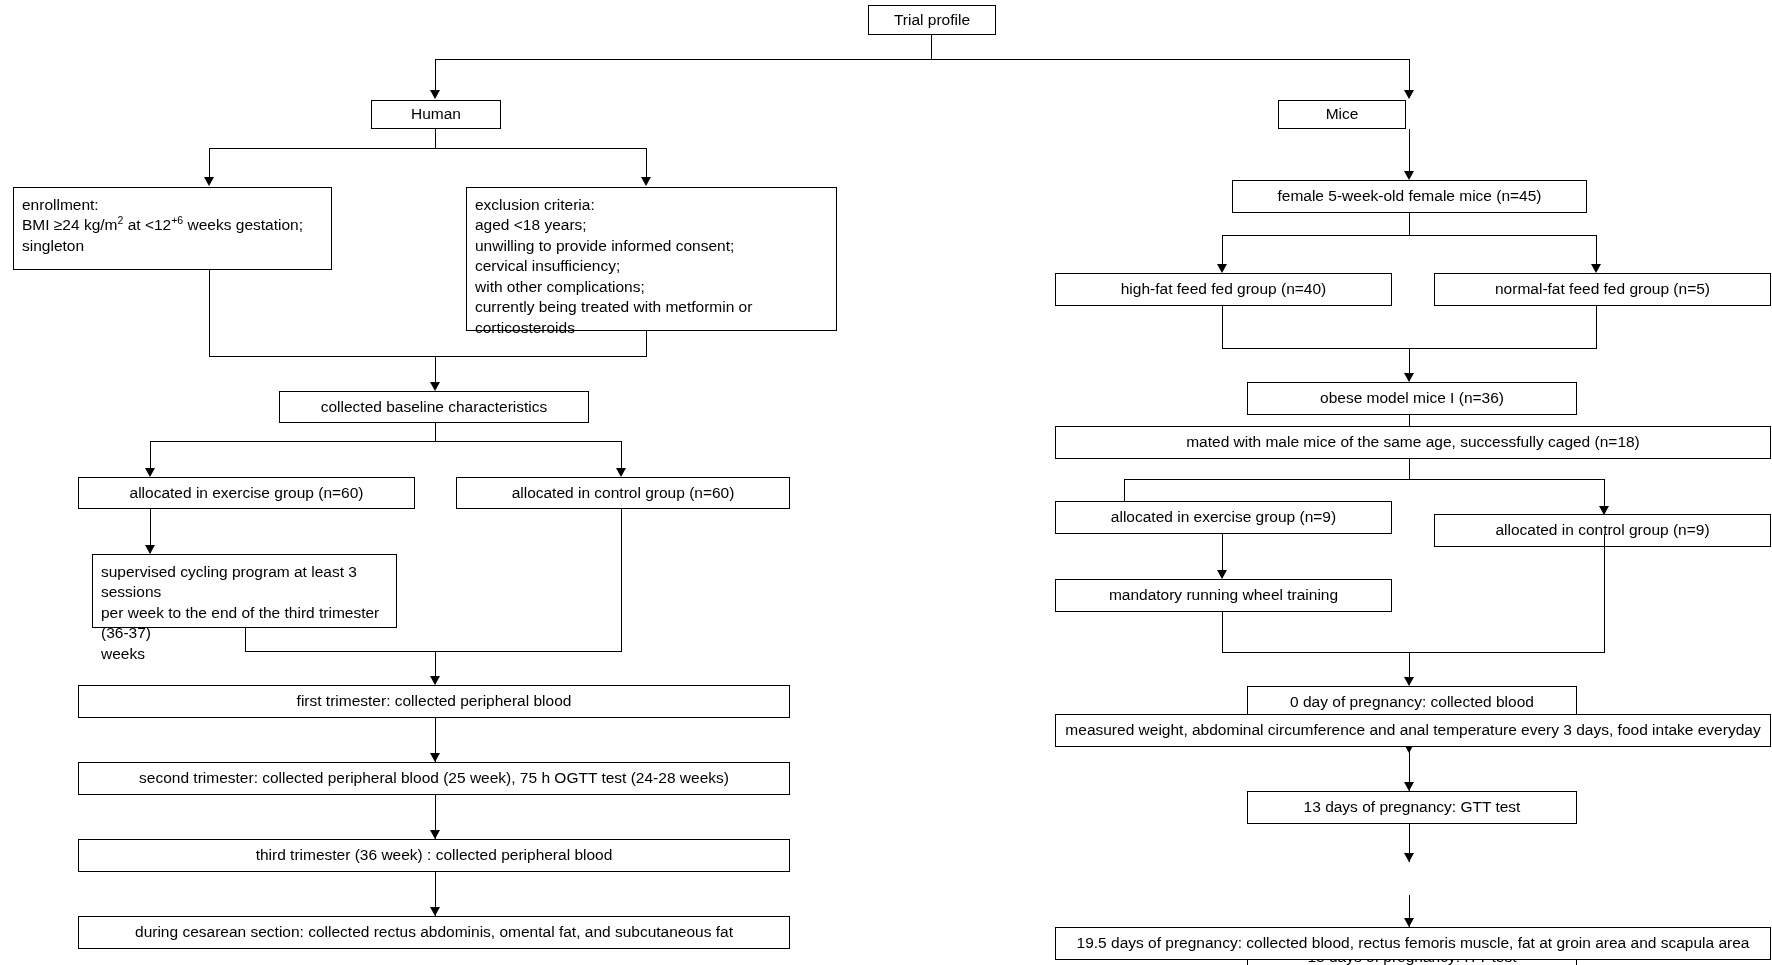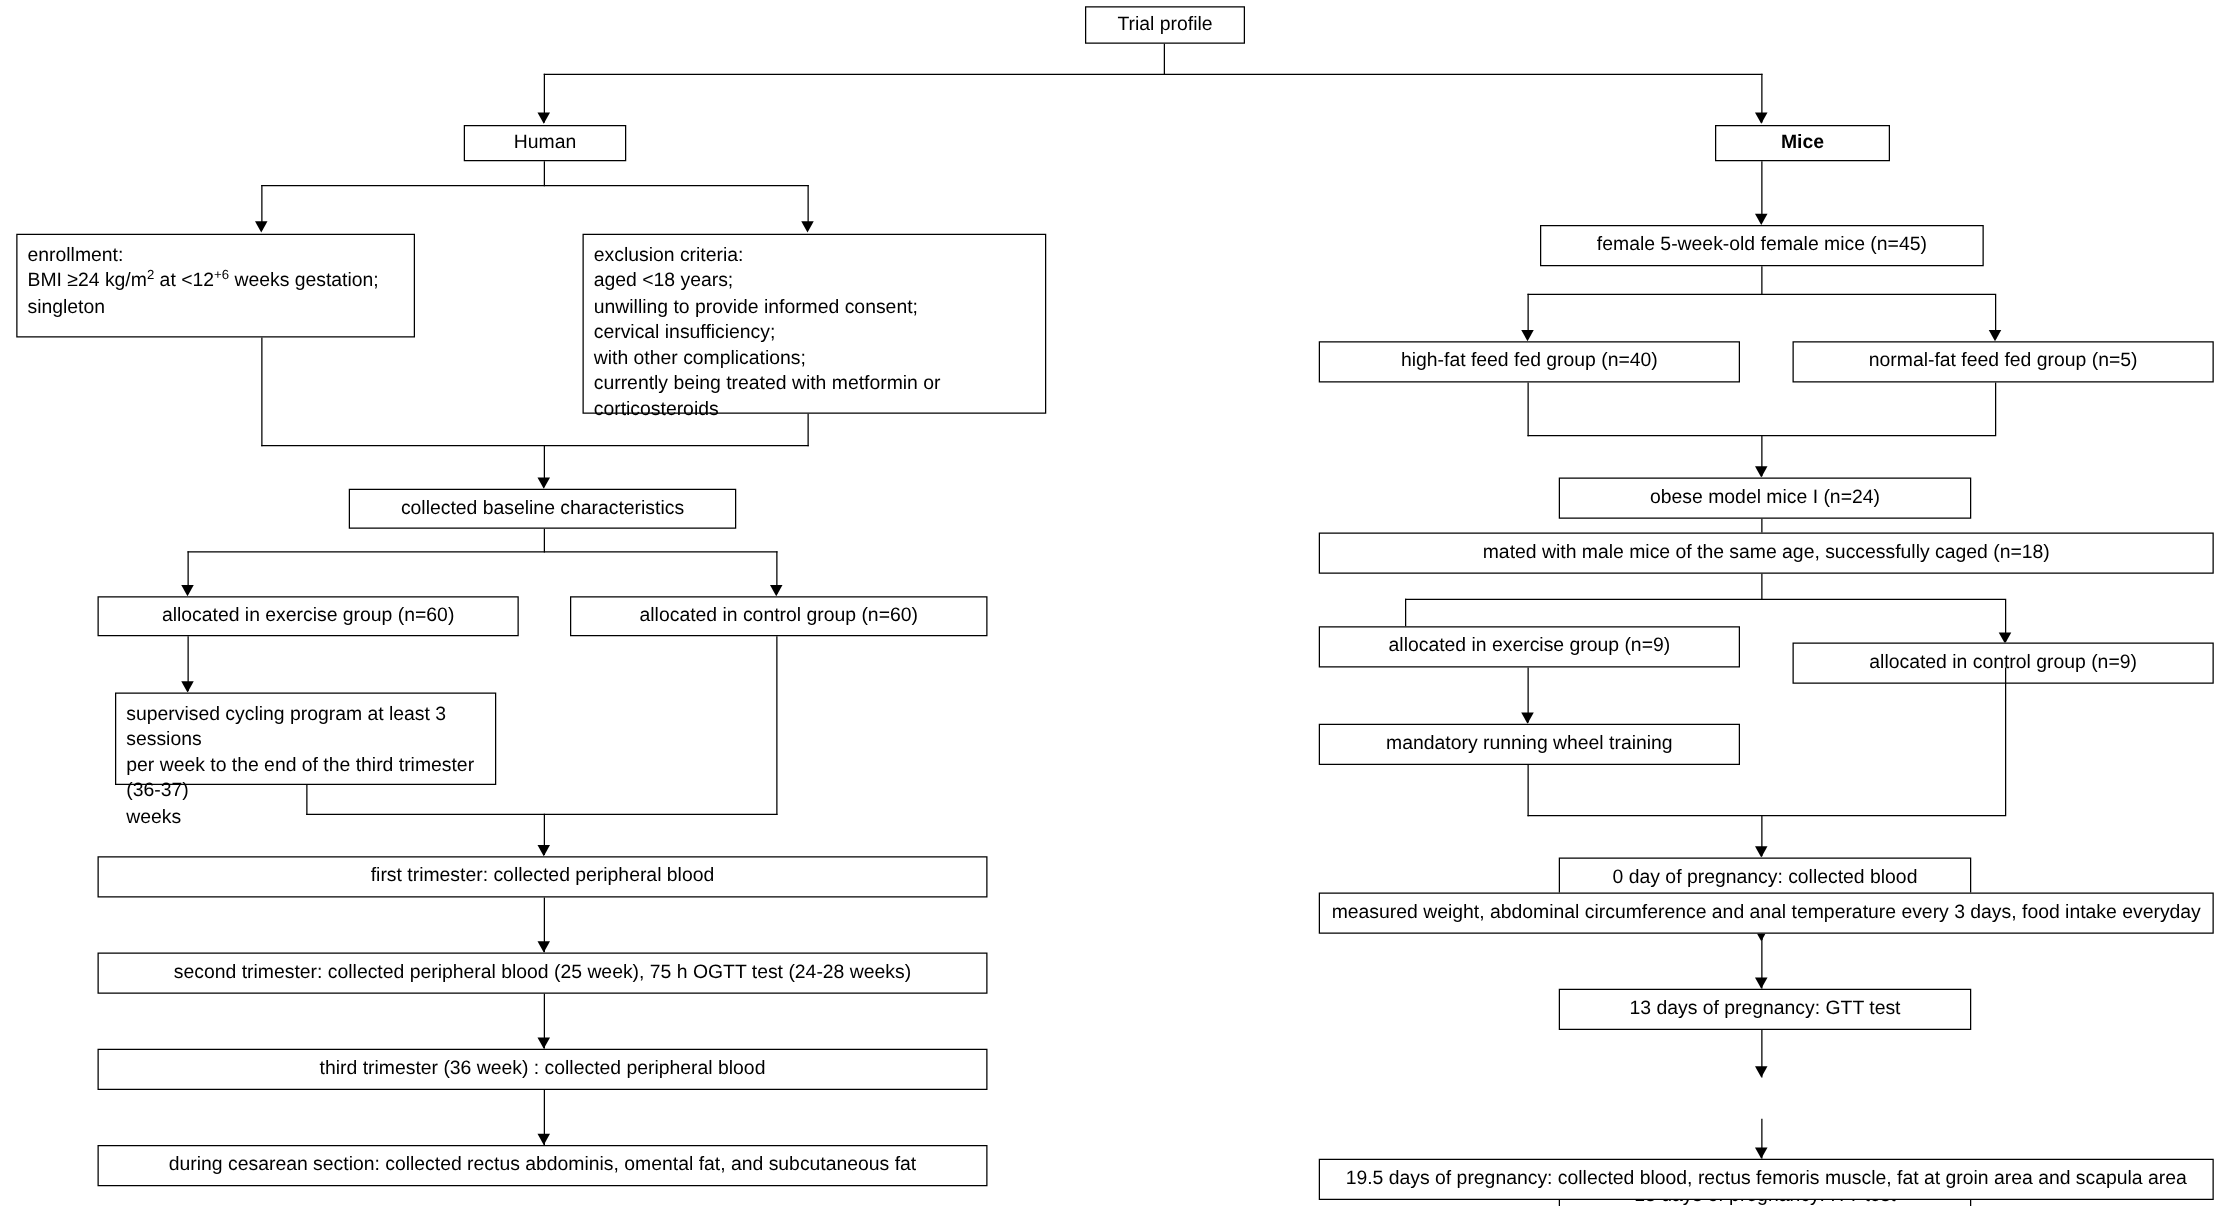--- a/index.html
+++ b/index.html
@@ -169,21 +169,21 @@
     <span class="txt">third trimester (36 week) : collected peripheral blood</span>
   </div>
 
   <div class="ln v" style="left:435px; top:872px; height:44px;"></div>
   <div class="arrow" style="left:430px; top:907px;"></div>
 
   <div class="node center" style="left:78px; top:916px; width:712px; height:33px;">
     <span class="txt">during cesarean section: collected  rectus abdominis, omental fat, and subcutaneous fat</span>
   </div>
 
-  <div class="node center" style="left:1372px; top:100px; width:140px; height:29px;font-weight:bold;">
+  <div class="node center" style="left:1278px; top:100px; width:128px; height:29px;">
     <span class="txt">Mice</span>
   </div>
 
   <div class="ln v" style="left:1409px; top:129px; height:47px;"></div>
   <div class="arrow" style="left:1404px; top:171px;"></div>
 
   <div class="node center" style="left:1232px; top:180px; width:355px; height:33px;">
     <span class="txt">female 5-week-old female mice (n=45)</span>
   </div>
 
@@ -202,21 +202,21 @@
     <span class="txt">normal-fat feed fed group (n=5)</span>
   </div>
 
   <div class="ln v" style="left:1222px; top:306px; height:43px;"></div>
   <div class="ln v" style="left:1596px; top:306px; height:43px;"></div>
   <div class="ln h" style="left:1222px; top:348px; width:374px;"></div>
   <div class="ln v" style="left:1409px; top:348px; height:33px;"></div>
   <div class="arrow" style="left:1404px; top:373px;"></div>
 
   <div class="node center" style="left:1247px; top:382px; width:330px; height:33px;">
-    <span class="txt">obese model mice I (n=24)</span>
+    <span class="txt">obese model mice I (n=36)</span>
   </div>
 
   <div class="ln v" style="left:1409px; top:415px; height:38px;"></div>
   <div class="arrow" style="left:1404px; top:444px;"></div>
 
   <div class="node center" style="left:1055px; top:426px; width:716px; height:33px;">
     <span class="txt">mated with male mice of the same age, successfully caged (n=18)</span>
   </div>
 
   <div class="ln v" style="left:1409px; top:459px; height:21px;"></div>

